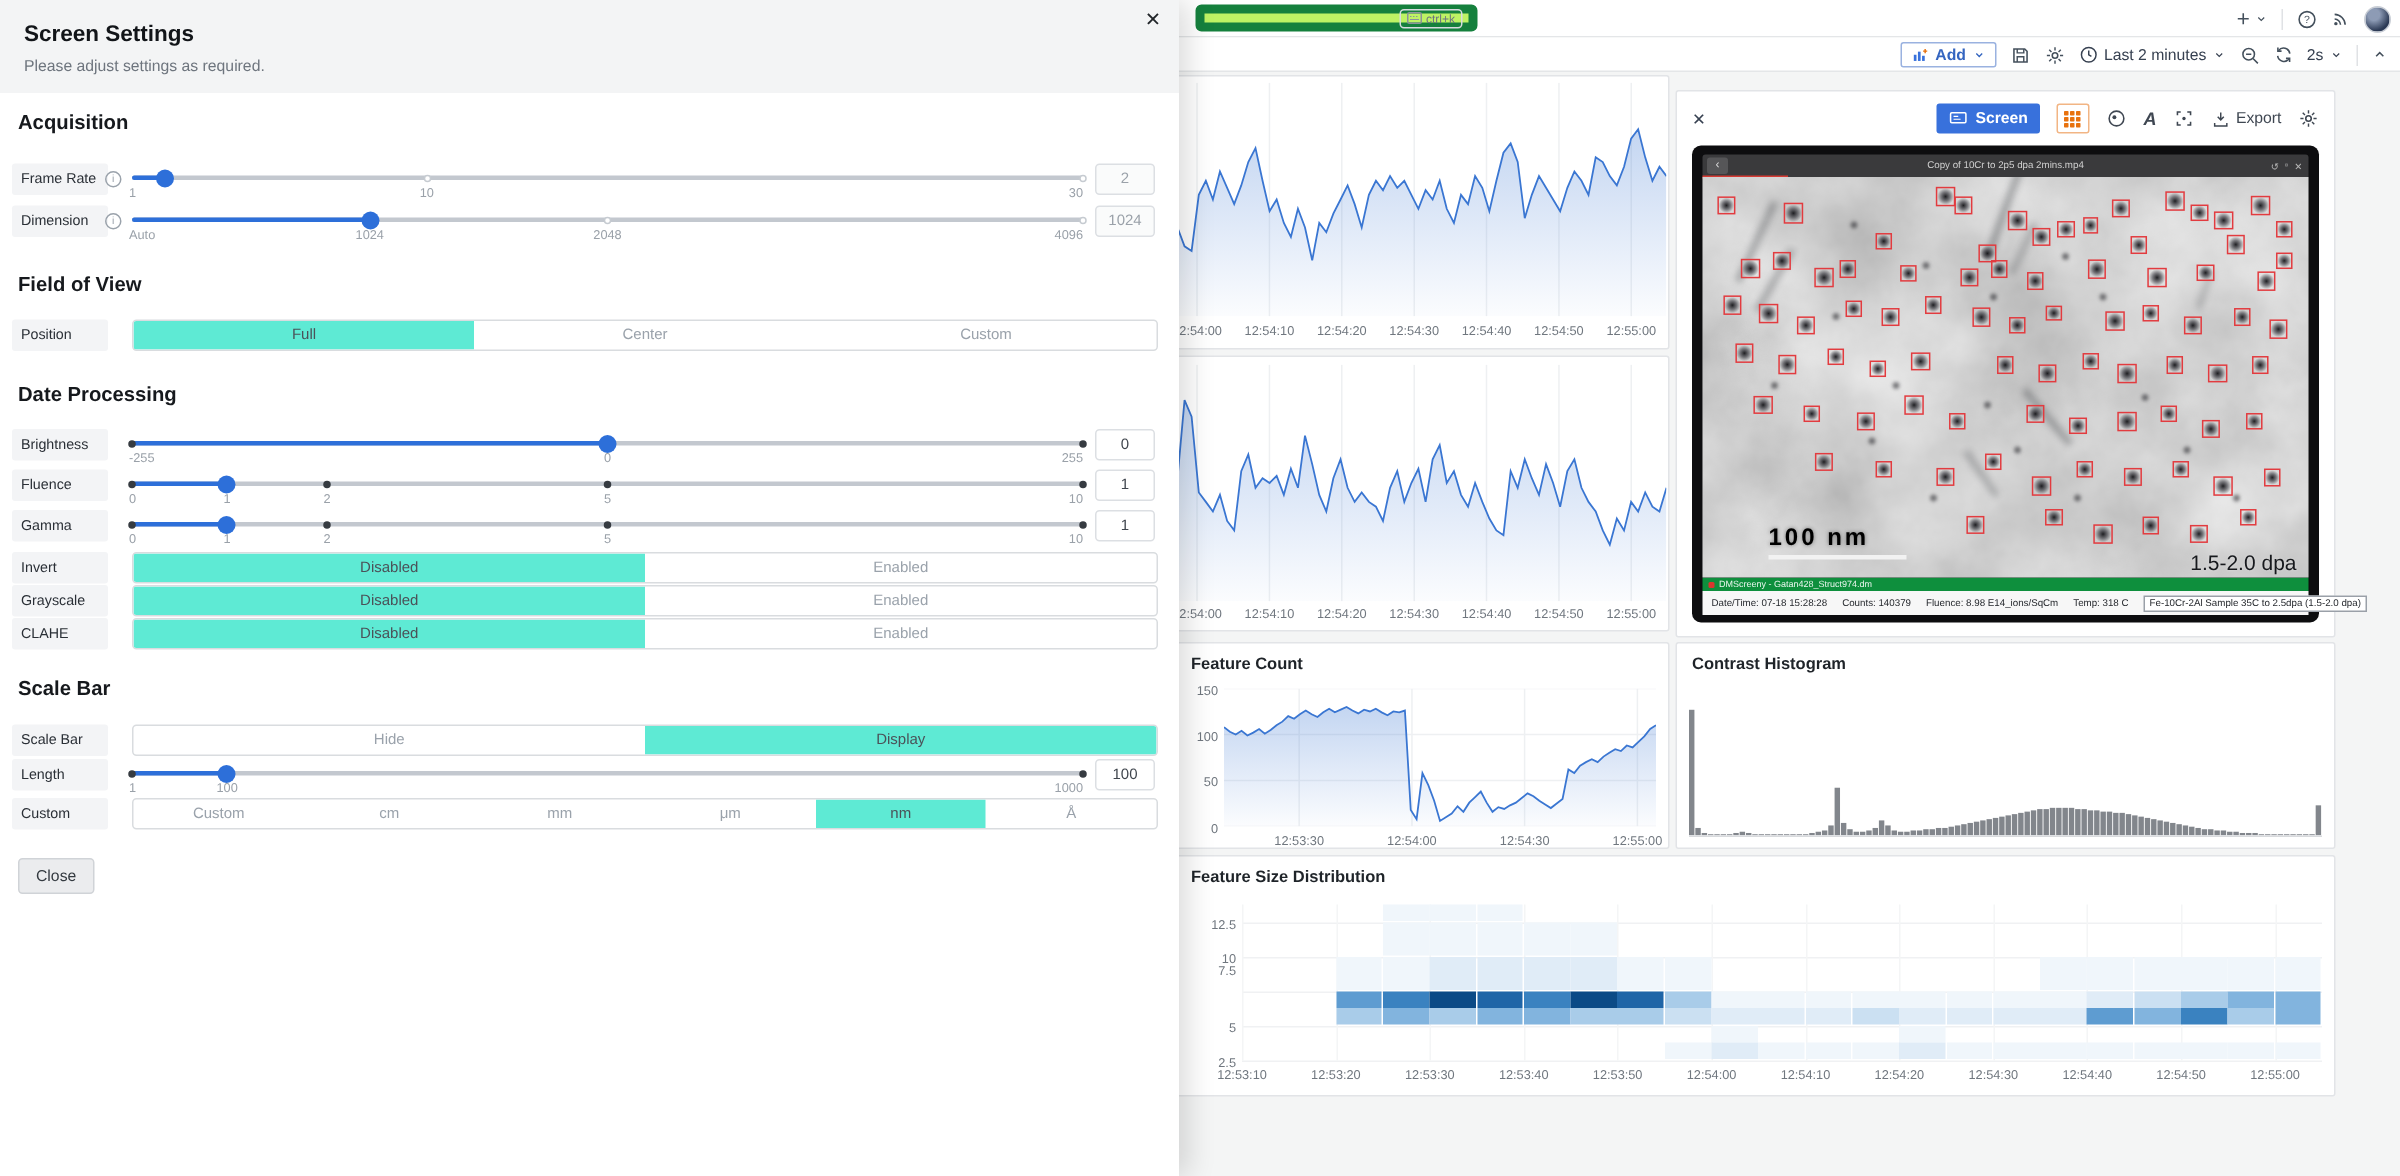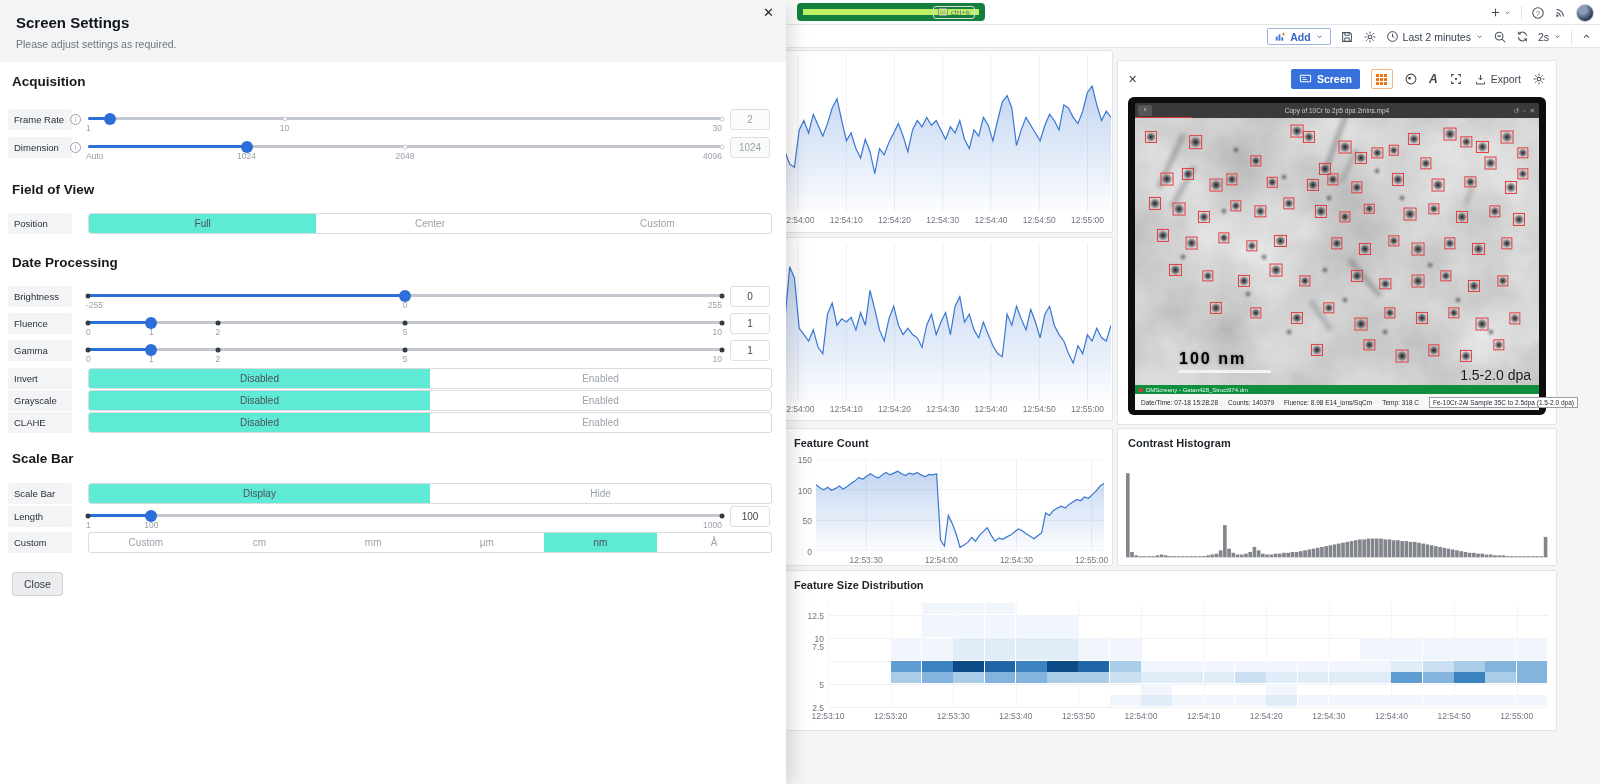--- a/index.html
+++ b/index.html
@@ -887,22 +887,22 @@
           <div class="seg-opt sel">Disabled</div>
           <div class="seg-opt">Enabled</div>
         </div>
     </div>
 
     <div class="mhead" style="top:451px">Scale Bar</div>
 
     <div class="mrow" style="top:481px;height:25px">
       <span class="rowlab">Scale Bar</span>
       <div class="seg">
+          <div class="seg-opt">Hide</div>
           <div class="seg-opt sel">Display</div>
-          <div class="seg-opt">Hide</div>
         </div>
     </div>
 
     <div class="mrow" style="top:504px">
       <span class="rowlab">Length</span>
       <div class="slider">
           <div class="sl-track">
             <div class="sl-fill" style="width: 10%;"></div>
             <span class="sl-dot dark" style="left: 0%;"></span>
             <span class="sl-dot dark" style="left: 100%;"></span>

